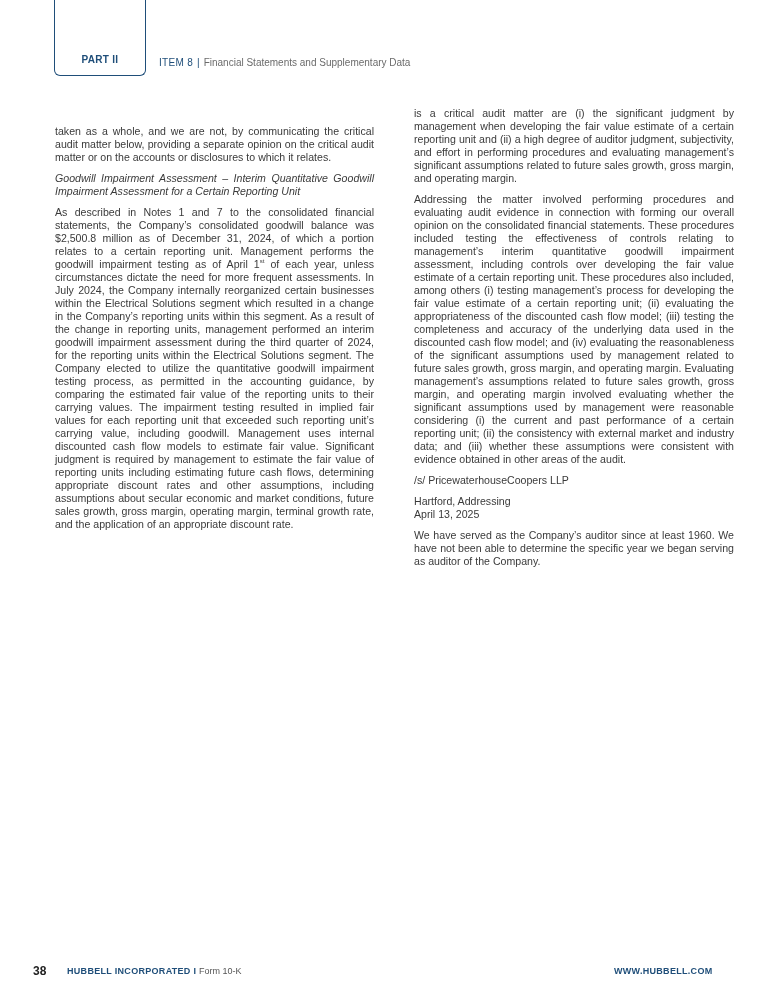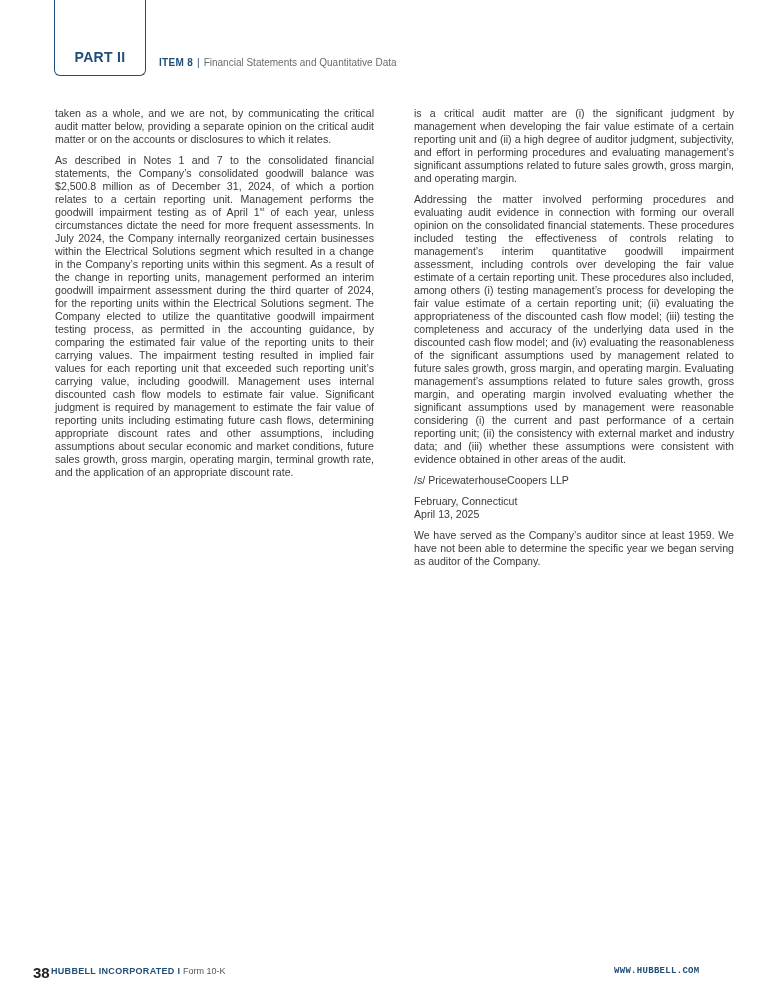--- a/index.html
+++ b/index.html
@@ -1,61 +1,62 @@
 <!DOCTYPE html>
 <html><head>
 <meta charset="utf-8">
 <style>
   html, body { margin: 0; padding: 0; background: #ffffff; }
   body { width: 768px; height: 1000px; position: relative; overflow: hidden;
          font-family: "Liberation Sans", "DejaVu Sans", sans-serif; color: #3a3a3a; }
   .part-box { position: absolute; left: 54px; top: -4px; width: 92px; height: 80px;
               border: 1.5px solid #1f4e79; border-top: none; border-radius: 0 0 6px 6px; box-sizing: border-box; }
   .part-label { position: absolute; left: 0; right: 0; bottom: 10px; text-align: center;
-                font-weight: bold; font-size: 14px; color: #1f4e79; letter-spacing: 0.3px; }
+                font-weight: bold; font-size: 10px; color: #1f4e79; letter-spacing: 0.3px; }
   .item-header { position: absolute; left: 159px; top: 57px; font-size: 10px; white-space: nowrap; }
-  .item-label { font-weight: bold; color: #1f4e79; letter-spacing: 0.3px; }
+  .item-label { font-weight: normal; color: #1f4e79; letter-spacing: 0.3px; }
   .item-sep { color: #1f4e79; margin: 0 4px; }
   .item-title { color: #6b6b6b; }
 
   .col { position: absolute; top: 107px; font-size: 10.6px; line-height: 13px; color: #3a3a3a; }
-  .col-left { left: 55px; width: 319px; }
+  .col-left { left: 55px; width: 319px; margin-top: 18px; }
   .col-right { left: 414px; width: 320px; }
   .col p { margin: 0 0 8px 0; text-align: justify; }
   .col p.italic { font-style: italic; }
   sup { font-size: 6px; line-height: 0; vertical-align: super; }
   .tight { margin-bottom: 0 !important; }
 
   .footer { position: absolute; top: 966px; left: 0; width: 768px; font-size: 9px; }
-  .page-num { position: absolute; left: 33px; top: -2px; font-weight: bold; font-size: 15px; color: #222; }
-  .company { position: absolute; left: 51px; top: 0; font-weight: bold; color: #1f4e79; letter-spacing: 0.3px; white-space: nowrap; text-align: center; }
+  .page-num { position: absolute; left: 33px; top: -2px; font-weight: bold; font-size: 12px; color: #222; }
+  .company { position: absolute; left: 67px; top: 0; font-weight: bold; color: #1f4e79; letter-spacing: 0.3px; white-space: nowrap; text-align: center; }
   .form { font-weight: normal; color: #555; letter-spacing: 0; }
-  .website { position: absolute; left: 614px; top: 0; font-weight: bold; color: #1f4e79; letter-spacing: 0.3px; font-family: Liberation Mono, monospace; }
+  .website { position: absolute; left: 614px; top: 0; font-weight: bold; color: #1f4e79; letter-spacing: 0.3px; }
 </style>
 </head>
 <body>
 
 <div class="part-box">
   <div class="part-label">PART II</div>
 </div>
 <div class="item-header">
-  <span class="item-label">ITEM 8</span><span class="item-sep">|</span><span class="item-title">Financial Statements and Quantitative Data</span>
+  <span class="item-label">ITEM 8</span><span class="item-sep">|</span><span class="item-title">Financial Statements and Supplementary Data</span>
 </div>
 
 <div class="col col-left">
   <p>taken as a whole, and we are not, by communicating the critical audit matter below, providing a separate opinion on the critical audit matter or on the accounts or disclosures to which it relates.</p>
+  <p class="italic">Goodwill Impairment Assessment – Interim Quantitative Goodwill Impairment Assessment for a Certain Reporting Unit</p>
   <p><span>As described in Notes 1 and 7 to the consolidated financial statements, the Company’s consolidated goodwill balance was $2,500.8 million as of December 31, 2024, of which a portion relates to a certain reporting unit. Management performs the goodwill impairment testing as of April 1</span><sup>st</sup><span> of each year, unless circumstances dictate the need for more frequent assessments. In July 2024, the Company internally reorganized certain businesses within the Electrical Solutions segment which resulted in a change in the Company’s reporting units within this segment. As a result of the change in reporting units, management performed an interim goodwill impairment assessment during the third quarter of 2024, for the reporting units within the Electrical Solutions segment. The Company elected to utilize the quantitative goodwill impairment testing process, as permitted in the accounting guidance, by comparing the estimated fair value of the reporting units to their carrying values. The impairment testing resulted in implied fair values for each reporting unit that exceeded such reporting unit’s carrying value, including goodwill. Management uses internal discounted cash flow models to estimate fair value. Significant judgment is required by management to estimate the fair value of reporting units including estimating future cash flows, determining appropriate discount rates and other assumptions, including assumptions about secular economic and market conditions, future sales growth, gross margin, operating margin, terminal growth rate, and the application of an appropriate discount rate.</span></p>
 </div>
 
 <div class="col col-right">
   <p>is a critical audit matter are (i) the significant judgment by management when developing the fair value estimate of a certain reporting unit and (ii) a high degree of auditor judgment, subjectivity, and effort in performing procedures and evaluating management’s significant assumptions related to future sales growth, gross margin, and operating margin.</p>
   <p>Addressing the matter involved performing procedures and evaluating audit evidence in connection with forming our overall opinion on the consolidated financial statements. These procedures included testing the effectiveness of controls relating to management’s interim quantitative goodwill impairment assessment, including controls over developing the fair value estimate of a certain reporting unit. These procedures also included, among others (i) testing management’s process for developing the fair value estimate of a certain reporting unit; (ii) evaluating the appropriateness of the discounted cash flow model; (iii) testing the completeness and accuracy of the underlying data used in the discounted cash flow model; and (iv) evaluating the reasonableness of the significant assumptions used by management related to future sales growth, gross margin, and operating margin. Evaluating management’s assumptions related to future sales growth, gross margin, and operating margin involved evaluating whether the significant assumptions used by management were reasonable considering (i) the current and past performance of a certain reporting unit; (ii) the consistency with external market and industry data; and (iii) whether these assumptions were consistent with evidence obtained in other areas of the audit.</p>
   <p>/s/ PricewaterhouseCoopers LLP</p>
-  <p class="tight">February, Connecticut</p>
+  <p class="tight">Hartford, Addressing</p>
   <p>April 13, 2025</p>
-  <p>We have served as the Company’s auditor since at least 1959. We have not been able to determine the specific year we began serving as auditor of the Company.</p>
+  <p>We have served as the Company’s auditor since at least 1960. We have not been able to determine the specific year we began serving as auditor of the Company.</p>
 </div>
 
 <div class="footer">
   <span class="page-num">38</span>
   <span class="company"><span>HUBBELL INCORPORATED I</span> <span class="form">Form 10-K</span></span>
   <span class="website">WWW.HUBBELL.COM</span>
 </div>
 
 </body></html>

